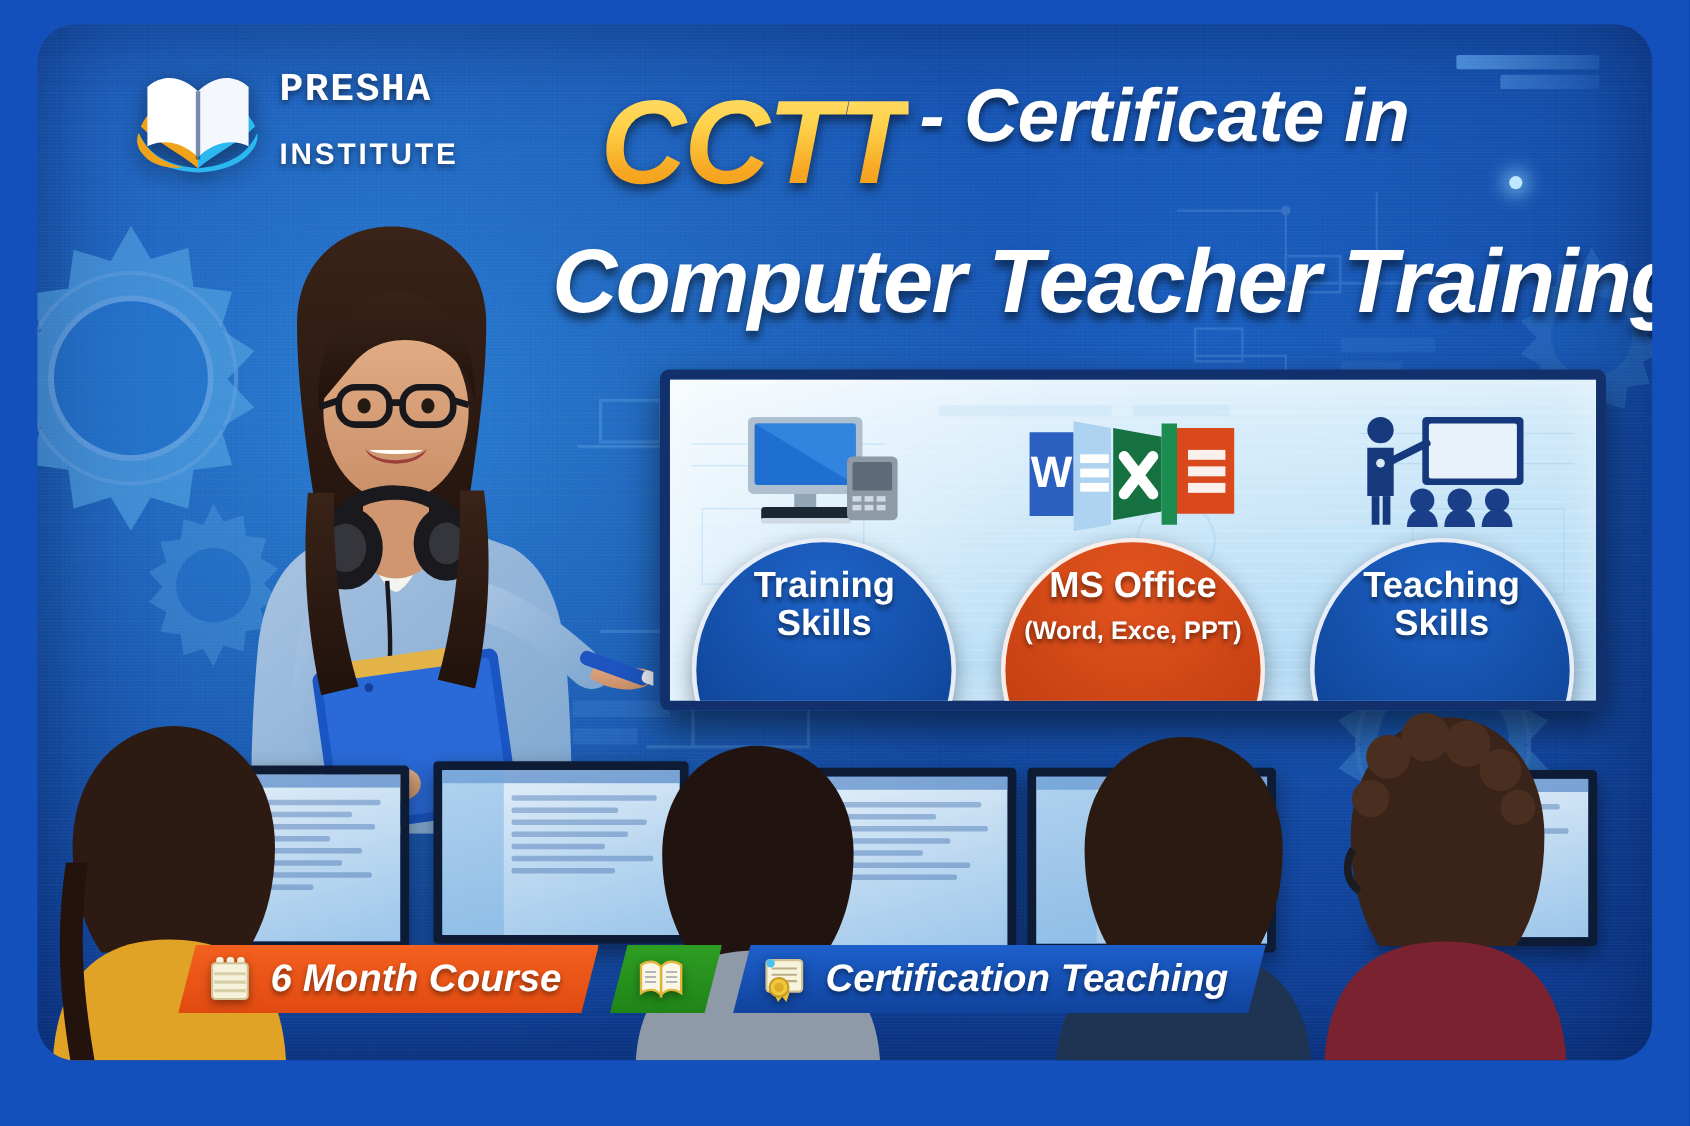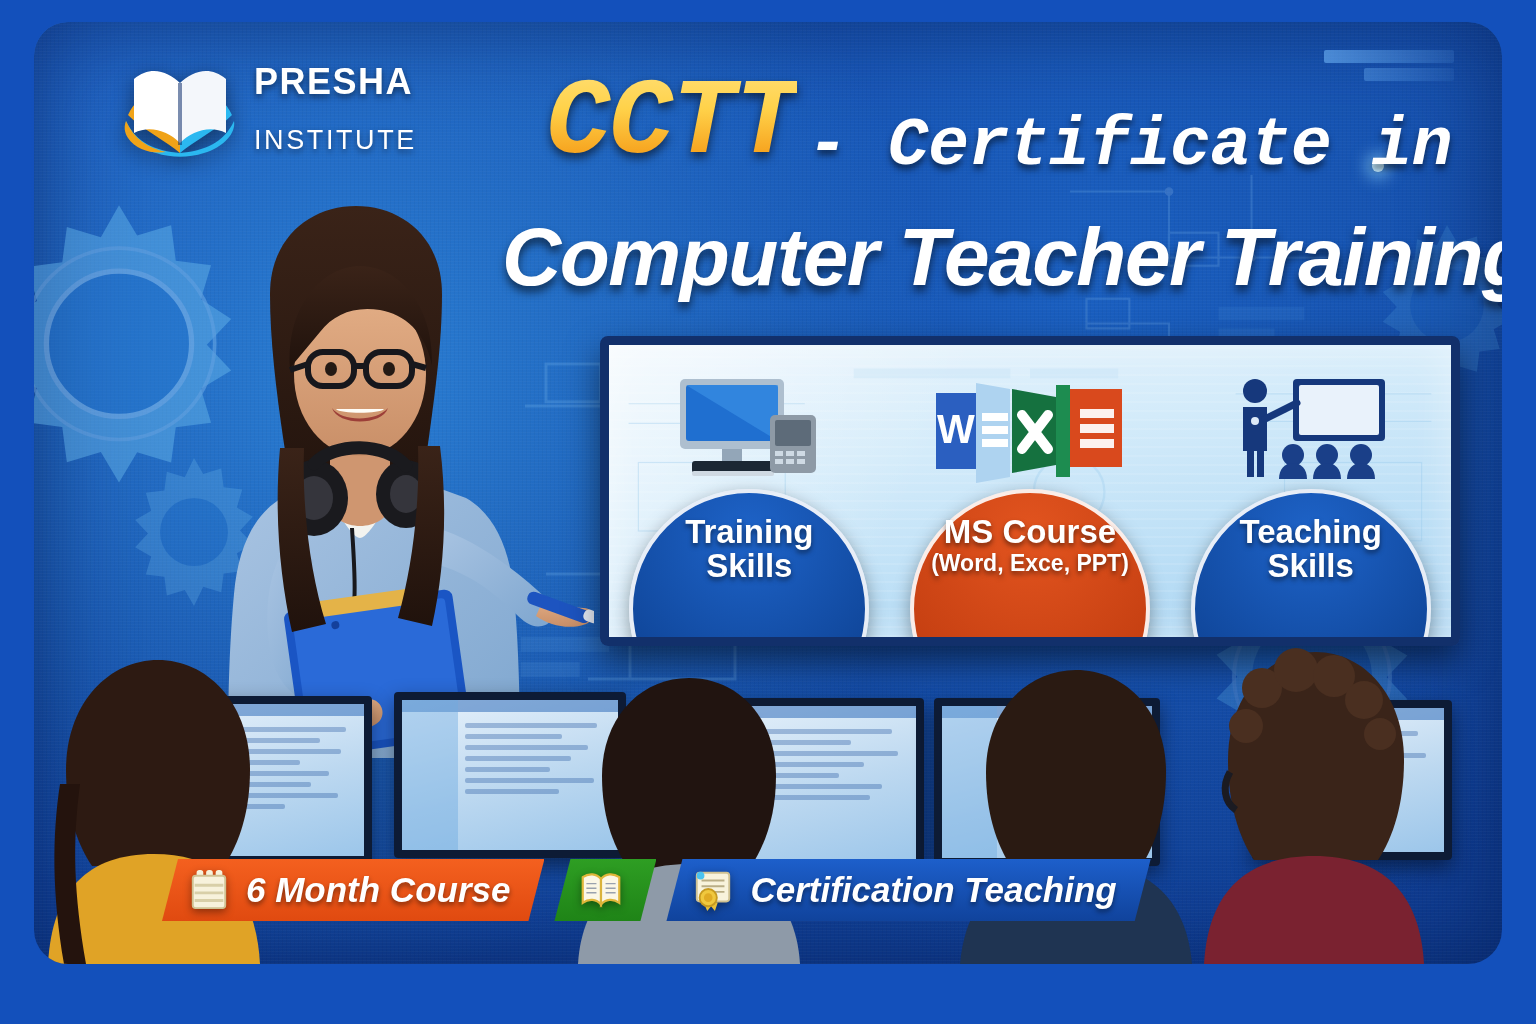--- a/index.html
+++ b/index.html
@@ -54,30 +54,31 @@
   .header { position:absolute; left:0; right:0; top:0; height:300px; }
   .logo-wrap {
     position:absolute; left:86px; top:28px; width:400px; height:118px;
     display:flex; align-items:center; gap:14px;
   }
   .logo-mark { width:120px; height:104px; flex:0 0 auto; filter:drop-shadow(0 6px 10px rgba(0,0,0,.45)); }
   .logo-text { display:flex; flex-direction:column; line-height:.98; }
   .logo-text .l1 {
     font-size:36px; font-weight:bold; color:#ffffff; letter-spacing:1.5px;
     text-shadow:0 3px 6px rgba(0,0,0,.5);
+    font-family:Liberation Mono, monospace;
   }
   .logo-text .l2 {
-    font-size:27px; font-weight:normal; color:#ffffff; letter-spacing:2.6px;
+    font-size:27px; font-weight:bold; color:#ffffff; letter-spacing:2.6px;
     text-shadow:0 3px 6px rgba(0,0,0,.5);
     margin-top:28px;
   }
 
   .title-1 {
     position:absolute; left:512px; top:44px; height:118px;
-    display:flex; align-items:flex-end; white-space:nowrap;font-family:Liberation Mono, monospace;
+    display:flex; align-items:flex-start; white-space:nowrap;
   }
   .cctt {
     font-size:108px; font-weight:bold; font-style:italic; letter-spacing:-2px;
     background:linear-gradient(180deg,#ffe07a 0%,#ffd24a 38%,#f7a722 72%,#ef9a10 100%);
     -webkit-background-clip:text; background-clip:text; color:transparent;
     -webkit-text-fill-color:transparent;
     filter:drop-shadow(0 5px 5px rgba(0,0,0,.55));
   }
   .cert-in {
     font-size:68px; font-weight:bold; font-style:italic; color:#fff;
@@ -122,21 +123,21 @@
     padding-top:22px; margin:0 auto;
     box-shadow:0 6px 18px rgba(0,0,0,.35);
   }
   .badge-disc.blue  { background:radial-gradient(circle at 50% 18%, #1e63c8, #0e4395 78%); }
   .badge-disc.orange{ background:radial-gradient(circle at 50% 18%, #e2541f, #c23d10 78%); }
   .badge-title {
     font-size:33px; font-weight:bold; color:#fff; line-height:1.02;
     text-shadow:0 3px 5px rgba(0,0,0,.5); padding:0 6px;
   }
   .badge-sub {
-    font-size:23px; font-weight:bold; color:#fff; line-height:1.05; margin-top:2px;
+    font-size:23px; font-weight:bold; color:#fff; line-height:1.05; margin-top:12px;
     text-shadow:0 3px 5px rgba(0,0,0,.5);
   }
 
   
   .students { position:absolute; left:0; right:0; bottom:0; height:360px; pointer-events:none; }
   .monitor {
     position:absolute; border:8px solid #0d1b35; border-radius:4px;
     background:linear-gradient(165deg,#e8f2fb,#bcd8f0 55%,#9cc6ea);
     box-shadow:0 8px 20px rgba(0,0,0,.45);
     overflow:hidden;
@@ -414,21 +415,21 @@
 
               <path d="M140 14h52v78h-52z" fill="#d9491d"></path>
               <g fill="#fff" opacity=".92">
                 <rect x="150" y="34" width="34" height="9"></rect>
                   <rect x="150" y="49" width="34" height="9"></rect>
                   <rect x="150" y="64" width="34" height="9"></rect>
               </g>
             </svg>
           </div>
           <div class="badge-disc orange">
-            <div class="badge-title">MS Course</div>
+            <div class="badge-title">MS Office</div>
             <div class="badge-sub">(Word, Exce, PPT)</div>
           </div>
         </div>
 
         <div class="badge">
           <div class="badge-icon">
             <svg width="160" height="112" viewBox="0 0 160 112">
               <rect x="62" y="4" width="92" height="62" rx="4" fill="#16387c"></rect>
               <rect x="68" y="10" width="80" height="50" rx="2" fill="#e9f2fb"></rect>
               <circle cx="24" cy="16" r="12" fill="#16387c"></circle>

